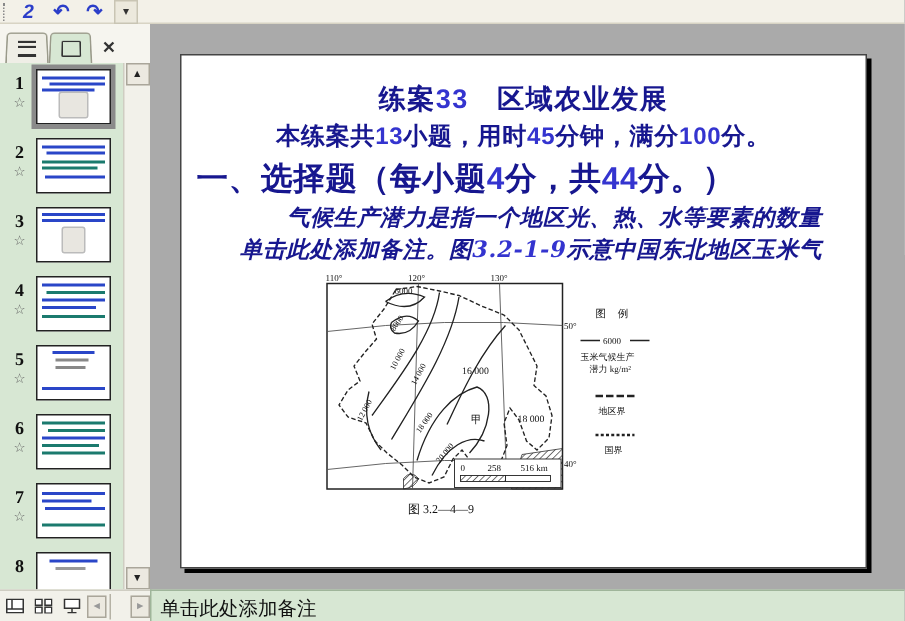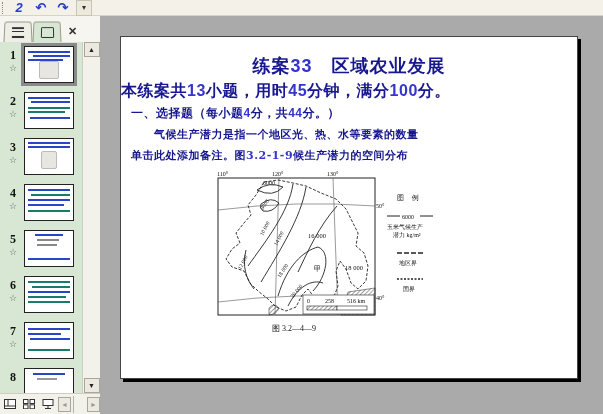--- a/index.html
+++ b/index.html
@@ -40,24 +40,24 @@
   .vscroll{width:18px;height:100%;background:#f2f1ea;border-left:1px solid #cfcdc2;display:flex;
            flex-direction:column;justify-content:space-between;align-items:center;box-sizing:border-box;}
   .scrollbtn{width:16px;height:15px;background:#ece9e0;border:1px solid #aaa69a;font-size:7px;color:#222;
              display:flex;align-items:center;justify-content:center;cursor:pointer;box-sizing:border-box;}
   
   .workspace{position:absolute;left:100px;top:16px;width:503px;height:377px;background:#aaaaaa;}
   .slide{position:absolute;left:20px;top:20px;width:456px;height:341px;background:#ffffff;
          border:1px solid #444;box-shadow:3px 3px 0 #000;}
   .navy{color:#17178f;} .accent{color:#3434cf;}
   .s-title{margin-top:17px;text-align:center;font-size:18px;font-weight:bold;letter-spacing:1px;}
-  .s-line2{font-size:16px;font-weight:bold;margin-top:3px;letter-spacing:.5px;}
-  .s-line3{font-size:12px;font-weight:bold;margin:3px 0 0 10px;letter-spacing:.5px;}
-  .s-para{font-family:"DejaVu Serif","Liberation Serif",serif;font-weight:bold;
-          font-size:11px;line-height:21px;margin:2px 0 0 10px;letter-spacing:.5px;}
+  .s-line2{text-align:center;font-size:16px;font-weight:bold;margin-top:3px;letter-spacing:.5px;}
+  .s-line3{font-size:21px;font-weight:bold;margin:3px 0 0 10px;letter-spacing:.5px;}
+  .s-para{font-family:"DejaVu Serif","Liberation Serif",serif;font-style:italic;font-weight:bold;
+          font-size:15px;line-height:21px;margin:2px 0 0 10px;letter-spacing:.5px;text-align:center;}
   .mapwrap{margin:4px 0 0 96px;width:240px;}
   .mapsvg text{font-family:"Liberation Serif",serif;fill:#111;}
   
   .bottombar{position:absolute;left:0;top:393px;width:603px;height:21px;display:flex;}
   .viewbtns{width:100px;height:100%;background:#f2f1ea;display:flex;align-items:center;gap:1px;
             border-top:1px solid #cfcdc2;box-sizing:border-box;padding-left:1px;}
   .vbtn{width:16px;height:17px;display:flex;align-items:center;justify-content:center;cursor:pointer;border:1px solid transparent;}
   .hscrollbtn{width:13px;height:15px;background:#ece9e0;border:1px solid #aaa69a;font-size:7px;color:#999;
               display:flex;align-items:center;justify-content:center;cursor:pointer;box-sizing:border-box;}
   .vsep{width:1px;height:17px;background:#b5b2a5;margin:0 1px;}
@@ -212,21 +212,21 @@
       <div class="s-line2">
         <span class="navy">本练案共</span><span class="accent">13</span><span class="navy">小题，用时</span><span class="accent">45</span><span class="navy">分钟，满分</span><span class="accent">100</span><span class="navy">分。</span>
       </div>
 
       <div class="s-line3">
         <span class="navy">一、选择题（每小题</span><span class="accent">4</span><span class="navy">分，共</span><span class="accent">44</span><span class="navy">分。）</span>
       </div>
 
       <div class="s-para">
         <div><span class="navy">　　气候生产潜力是指一个地区光、热、水等要素的数量</span></div>
-        <div><span class="navy">单击此处添加备注。图</span><span class="accent">3.2-1-9</span><span class="navy">候生产潜力的空间分布</span></div>
+        <div><span class="navy">单击此处添加备注。图</span><span class="accent">3.2-1-9</span><span class="navy">示意中国东北地区玉米气</span></div>
       </div>
 
       <div class="mapwrap">
         <svg class="mapsvg" width="240" height="168" viewBox="0 0 240 168">
           <defs>
             <pattern id="hatch" width="3" height="3" patternUnits="userSpaceOnUse" patternTransform="rotate(45)">
               <line x1="0" y1="0" x2="0" y2="3" stroke="#444" stroke-width="1"></line>
             </pattern>
           </defs>
 
@@ -316,15 +316,16 @@
         <svg width="12" height="10" viewBox="0 0 12 10">
             <rect x="1" y="0.5" width="10" height="6" fill="#fff" stroke="#333"></rect>
             <line x1="6" y1="6.5" x2="6" y2="9" stroke="#333"></line>
             <line x1="3" y1="9.5" x2="9" y2="9.5" stroke="#333"></line>
           </svg>
       </div>
       <div class="hscrollbtn">◄</div>
       <div class="vsep"></div>
       <div class="hscrollbtn" style="margin-left:auto">►</div>
     </div>
+    <div class="notes">单击此处添加备注</div>
   </div>
 
 </div>
 
 </body></html>

